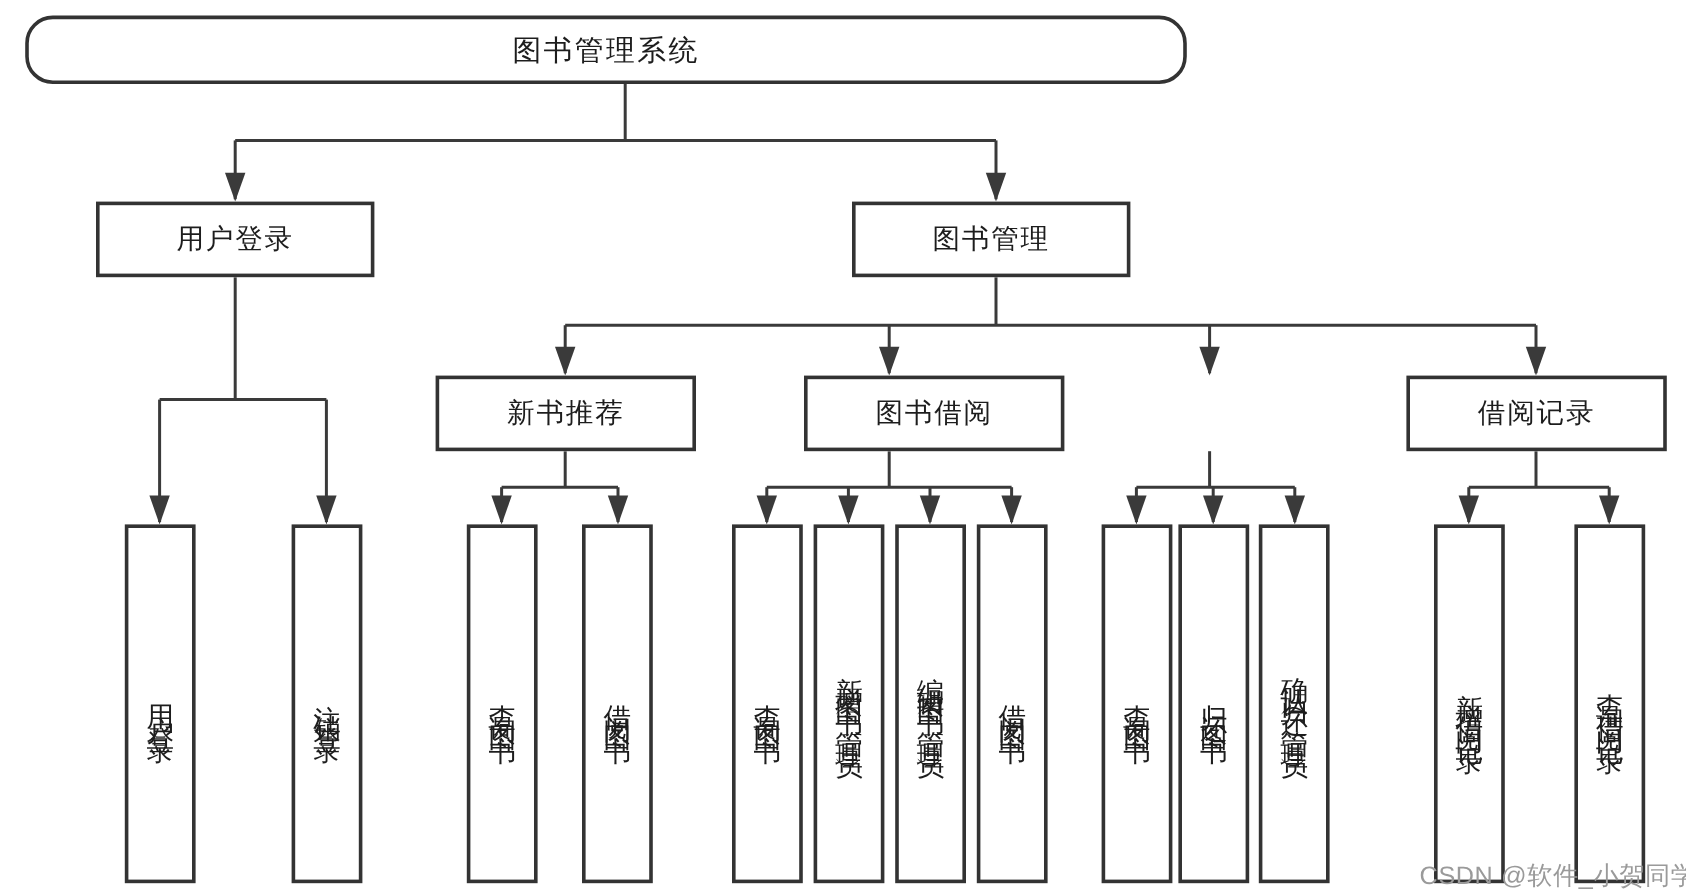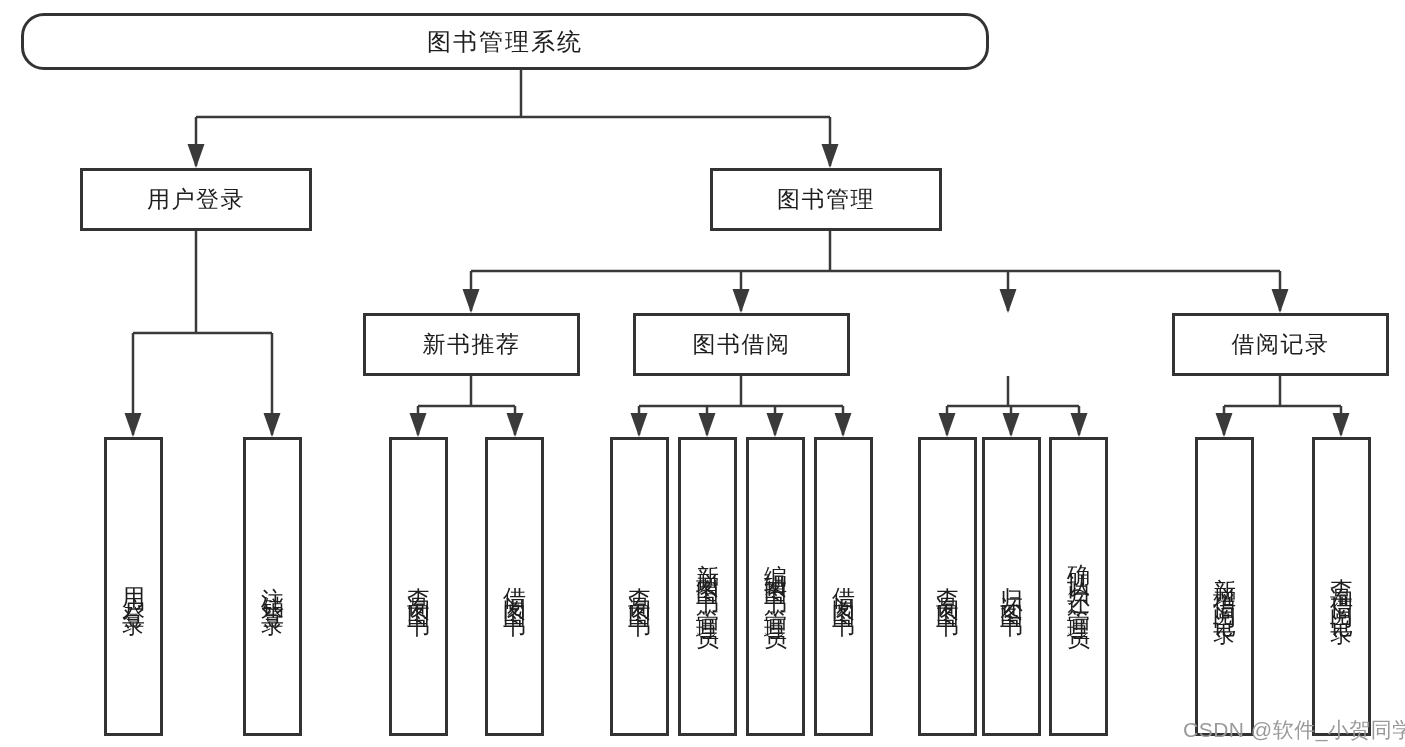--- a/index.html
+++ b/index.html
@@ -132,21 +132,21 @@
   <div class="node node-h" style="left:80px; top:168px; width:232px; height:63px;">
     <span class="node-label">用户登录</span>
   </div>
   <div class="node node-h" style="left:363px; top:313px; width:217px; height:63px;">
     <span class="node-label">新书推荐</span>
   </div>
 
   <div class="node node-h" style="left:710px; top:168px; width:232px; height:63px;">
     <span class="node-label">图书管理</span>
   </div>
-  <div class="node node-h" style="left:633px; top:313px; width:217px; height:63px;">
+  <div class="node node-h" style="left:670px; top:313px; width:217px; height:63px;">
     <span class="node-label">图书借阅</span>
   </div>
   <div class="node node-h" style="left:1172px; top:313px; width:217px; height:63px;">
     <span class="node-label">借阅记录</span>
   </div>
 
   <div class="node node-v" style="left:104px; top:437px; width:59px; height:299px;">
     <span class="node-label">用户登录</span>
   </div>
   <div class="node node-v" style="left:243px; top:437px; width:59px; height:299px;">

